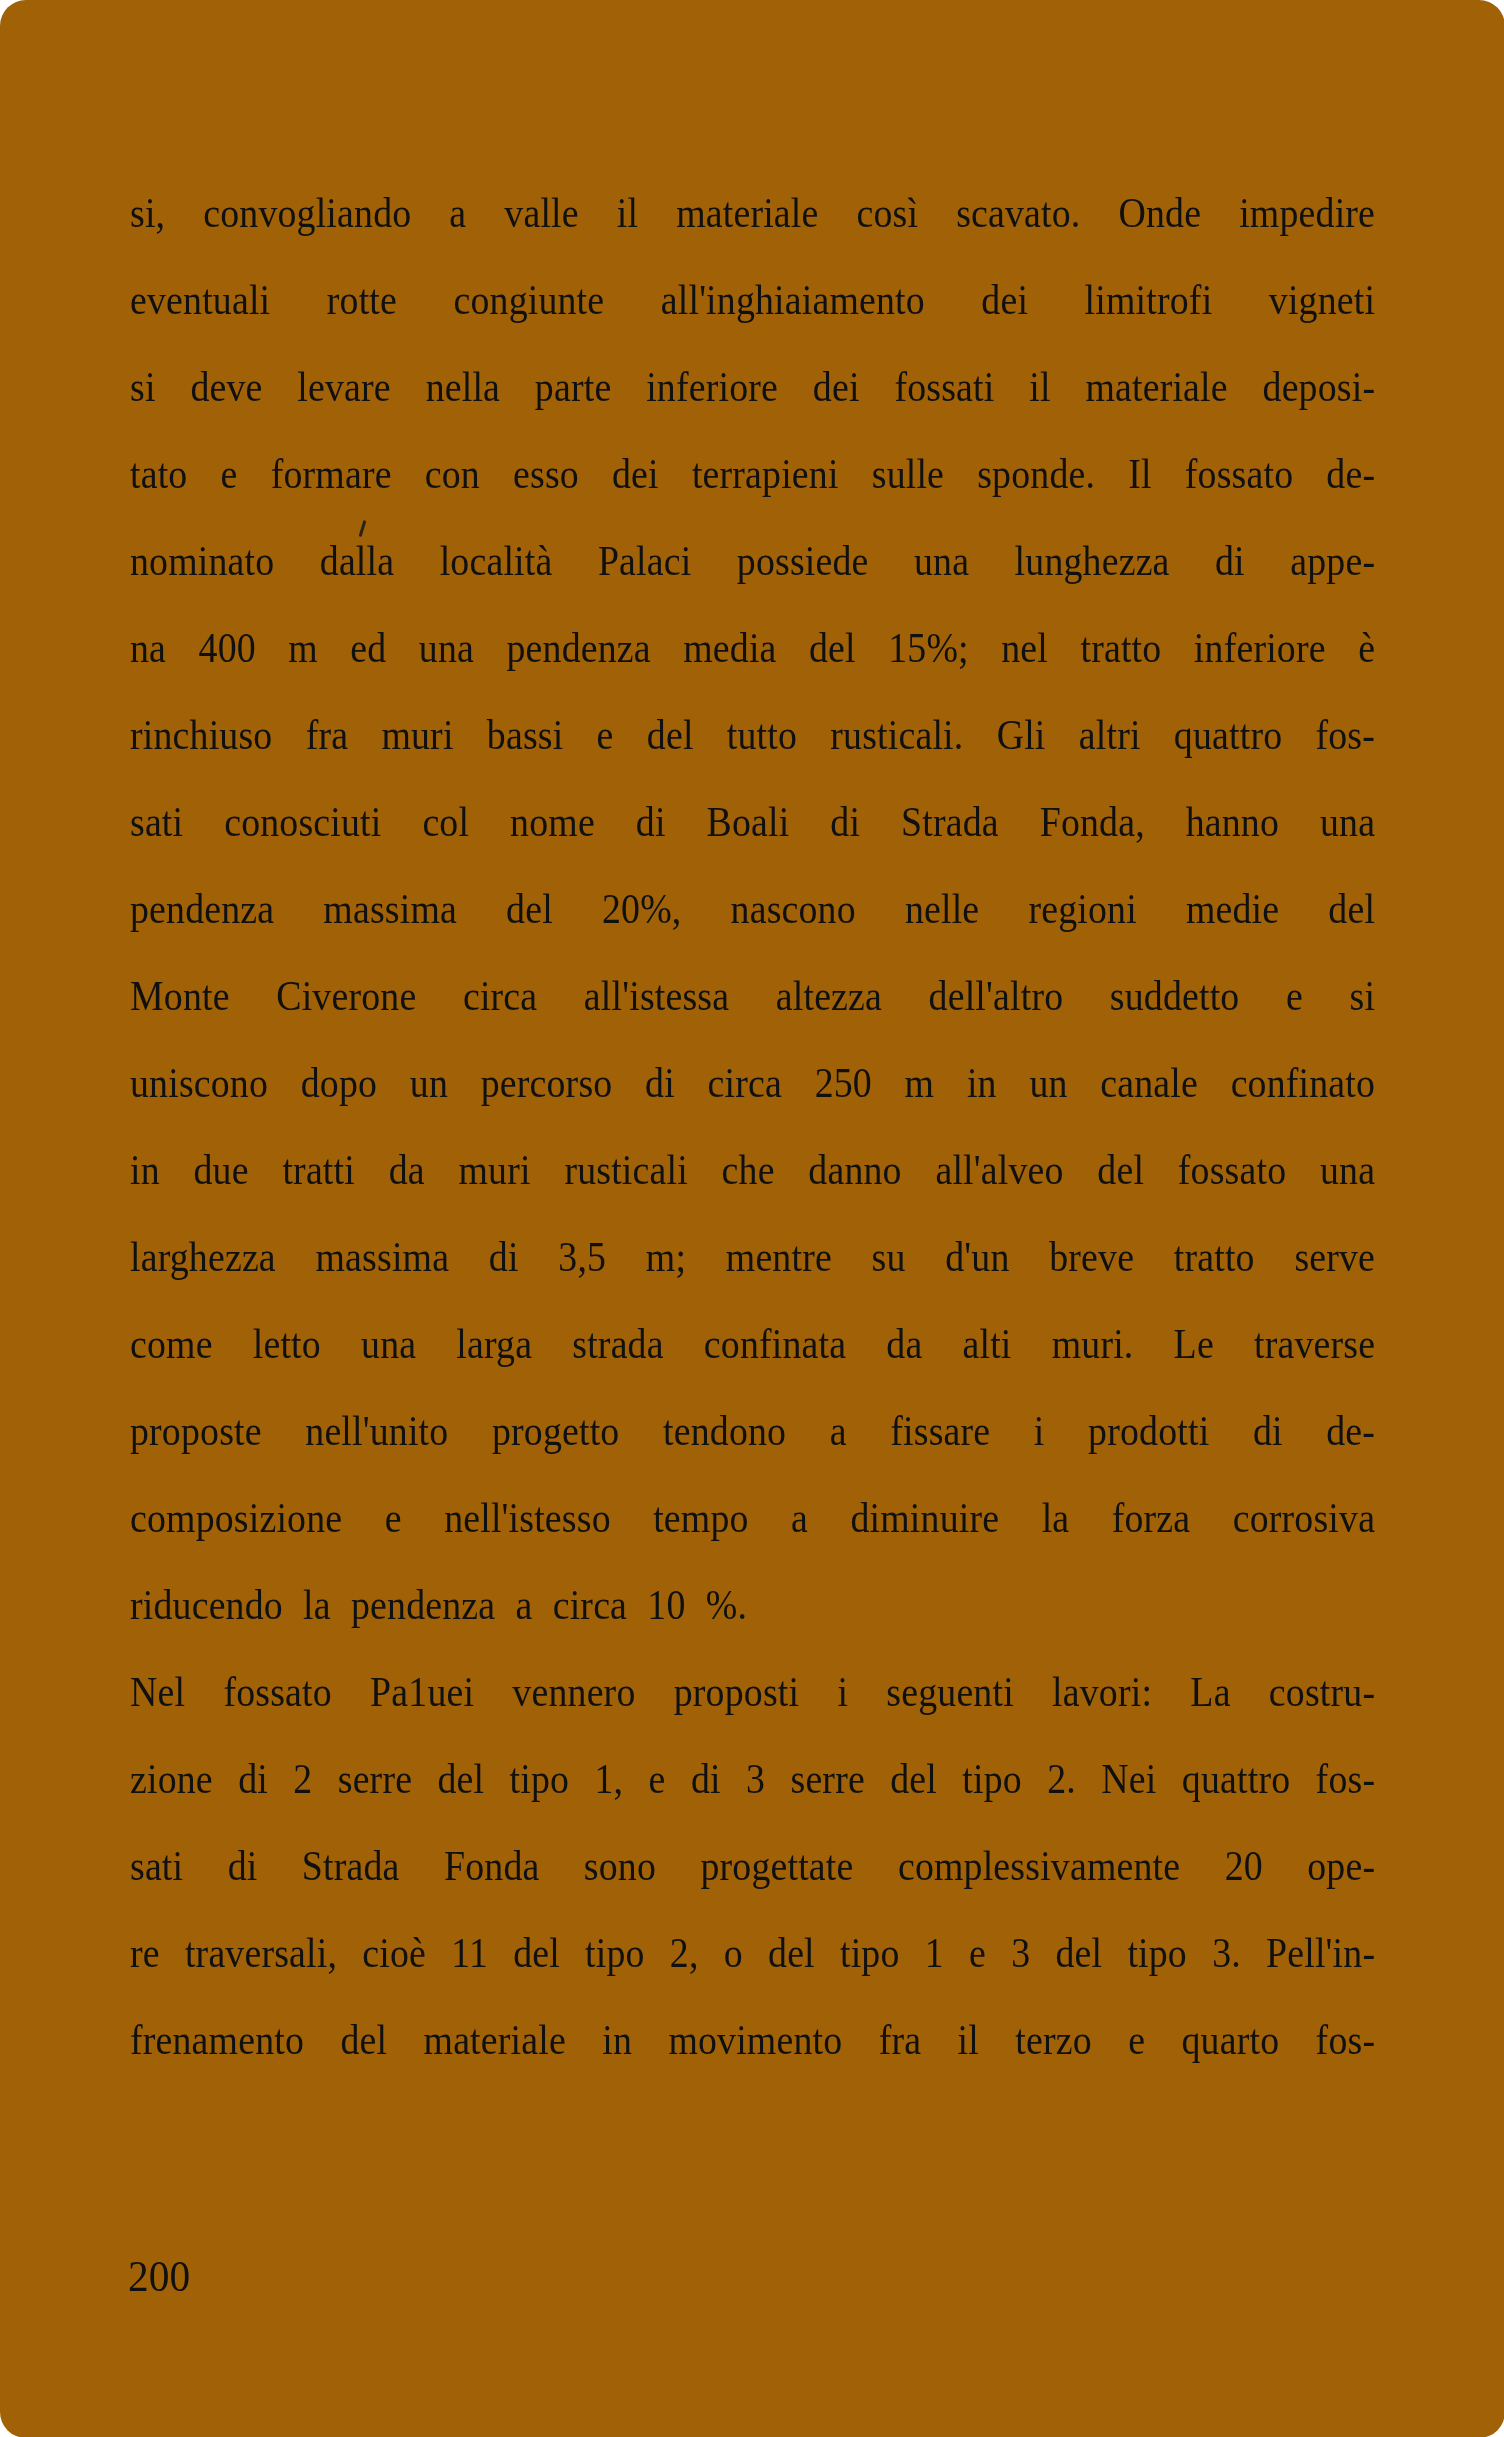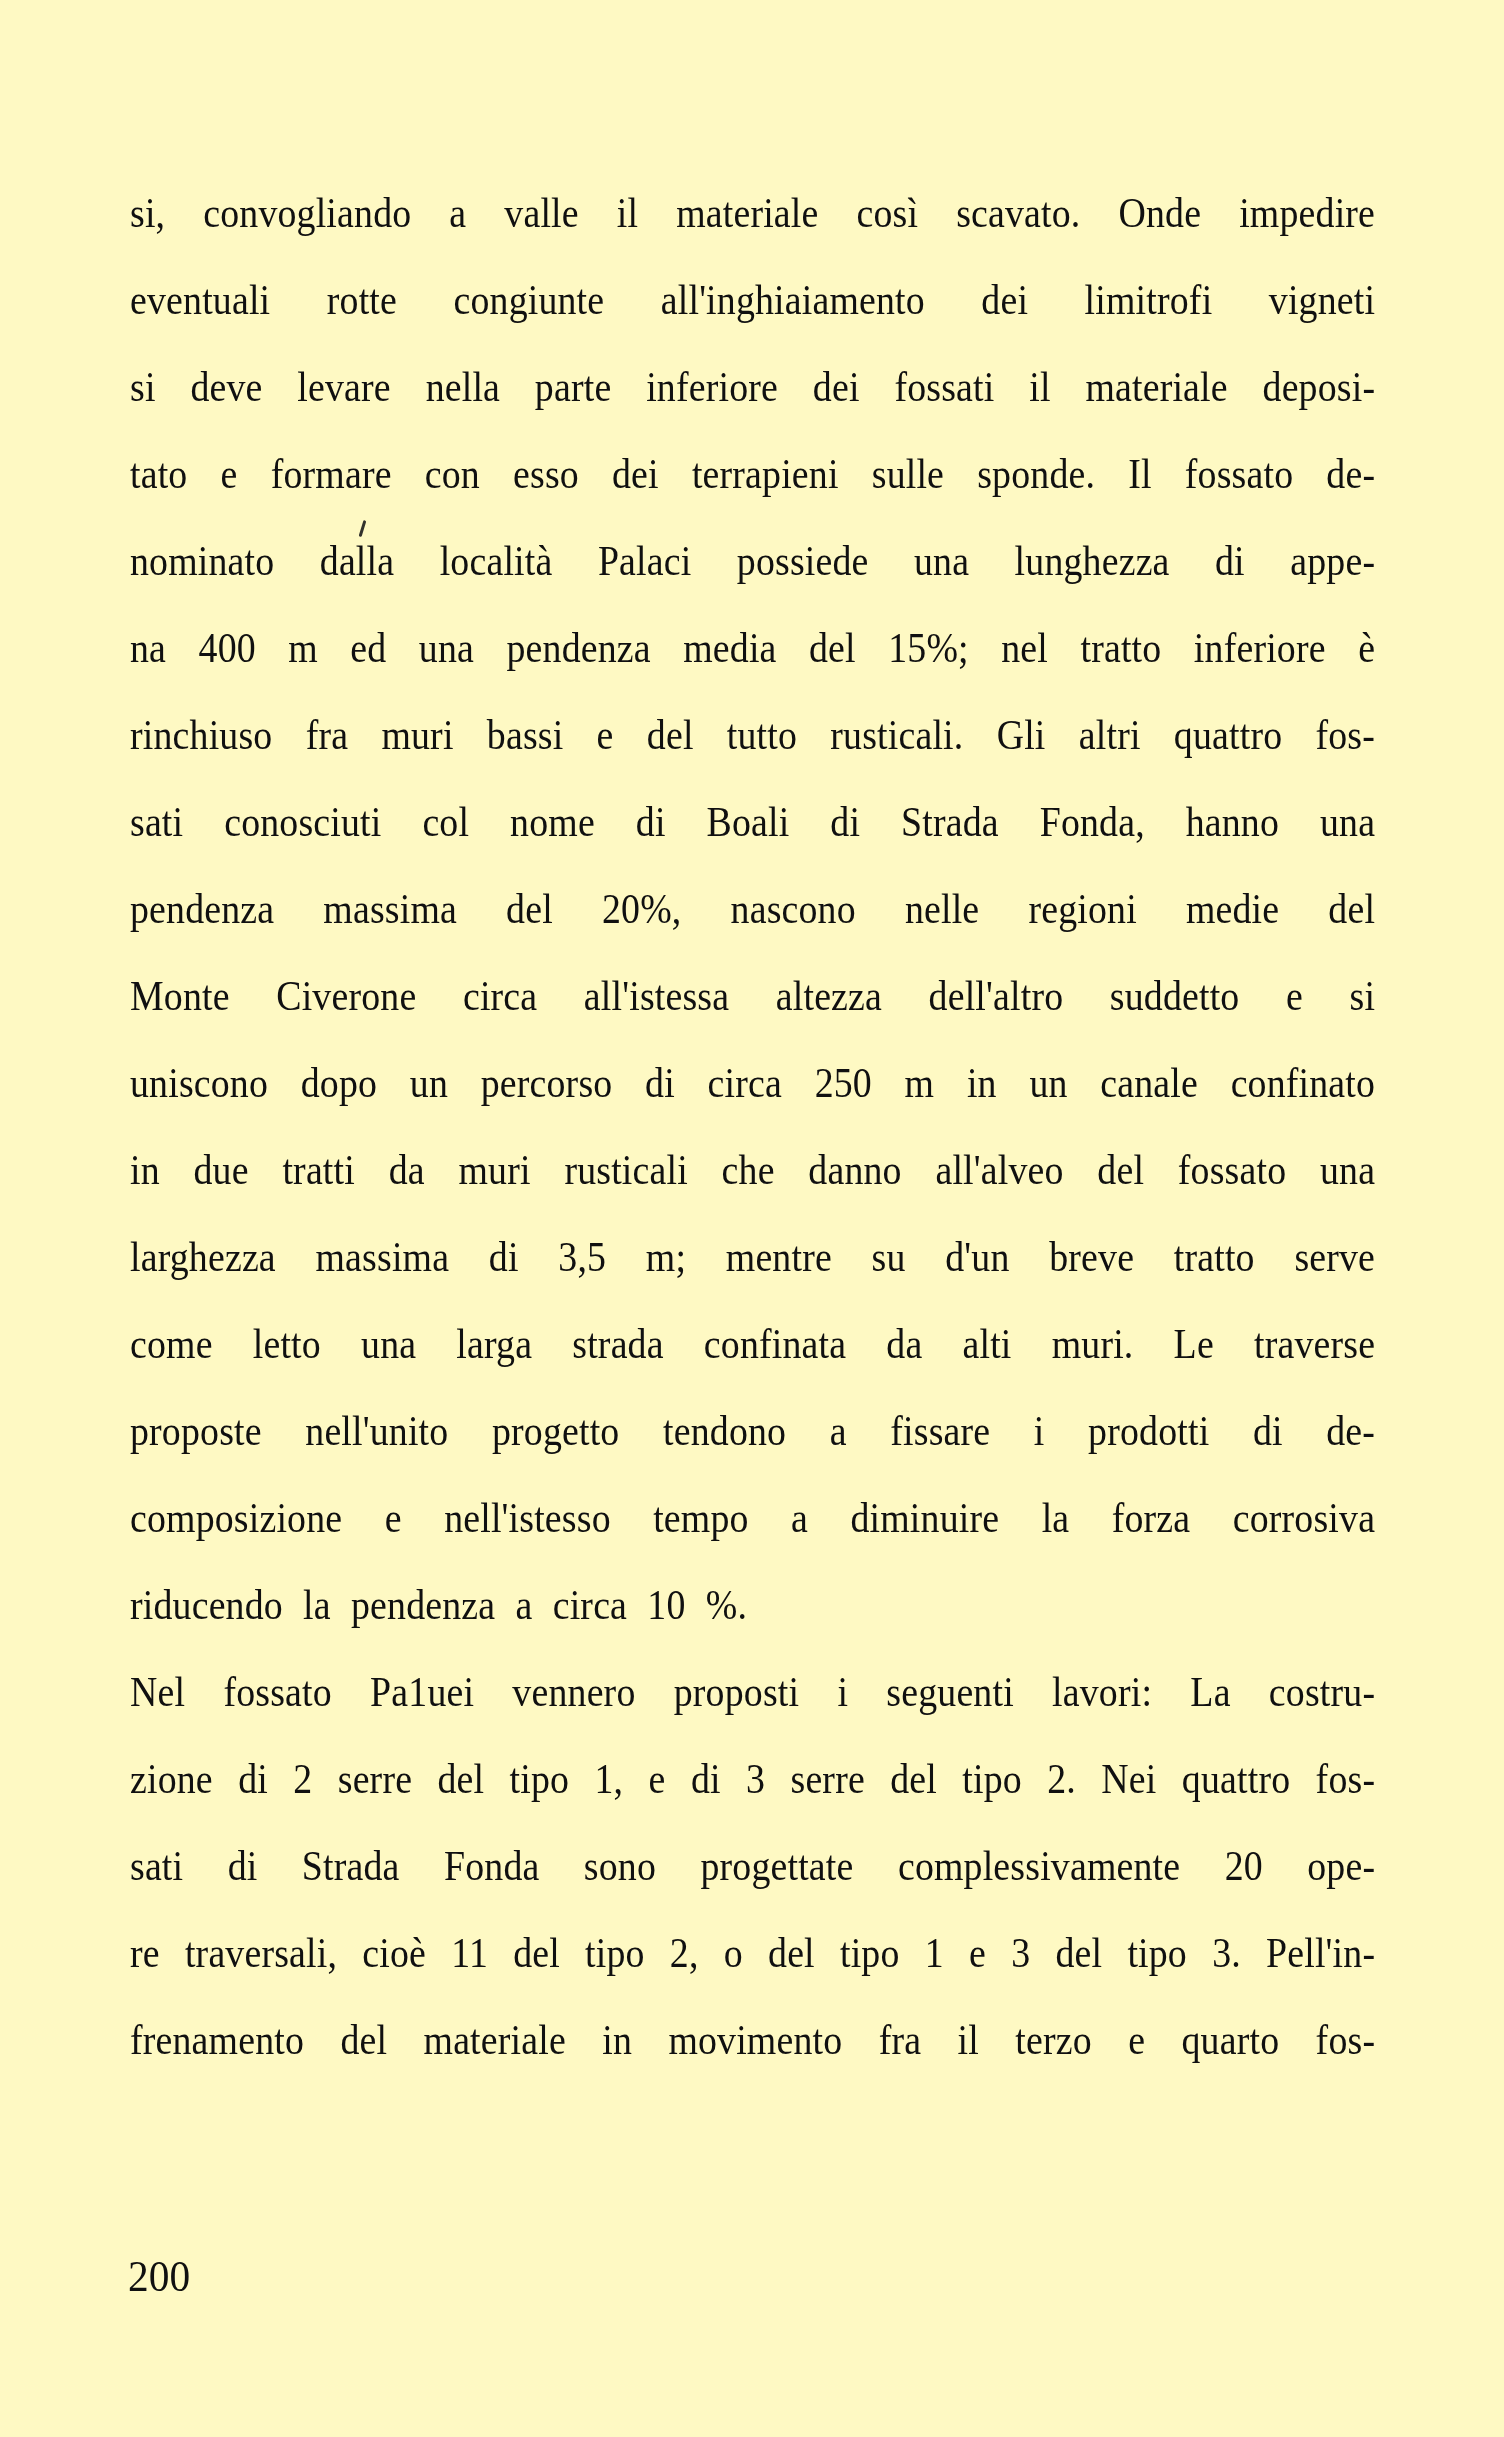--- a/index.html
+++ b/index.html
@@ -11,21 +11,22 @@
     width: 1505px;
     height: 2438px;
     background: #ffffff;
     overflow: hidden;
     font-family: "Liberation Serif", serif;
     color: #101010;
   }
   .page {
     position: absolute;
     inset: 0;
-    background: #fef9c3;
+    background: #a16207;
+    border-radius: 26px;
   }
   
   .text-block {
     position: absolute;
     left: 130px;
     top: 169px;
     width: 1415px;
     transform: scaleX(0.88);
     transform-origin: 0 0;
   }

